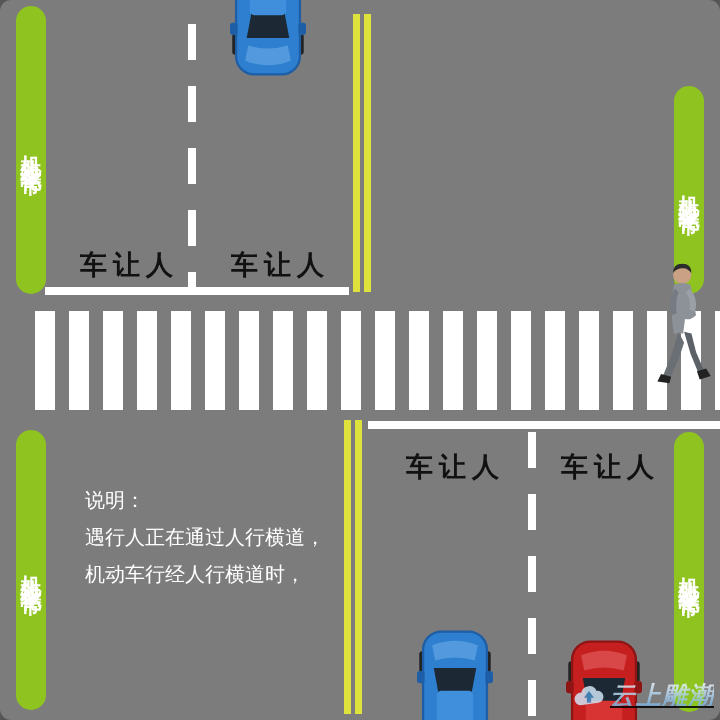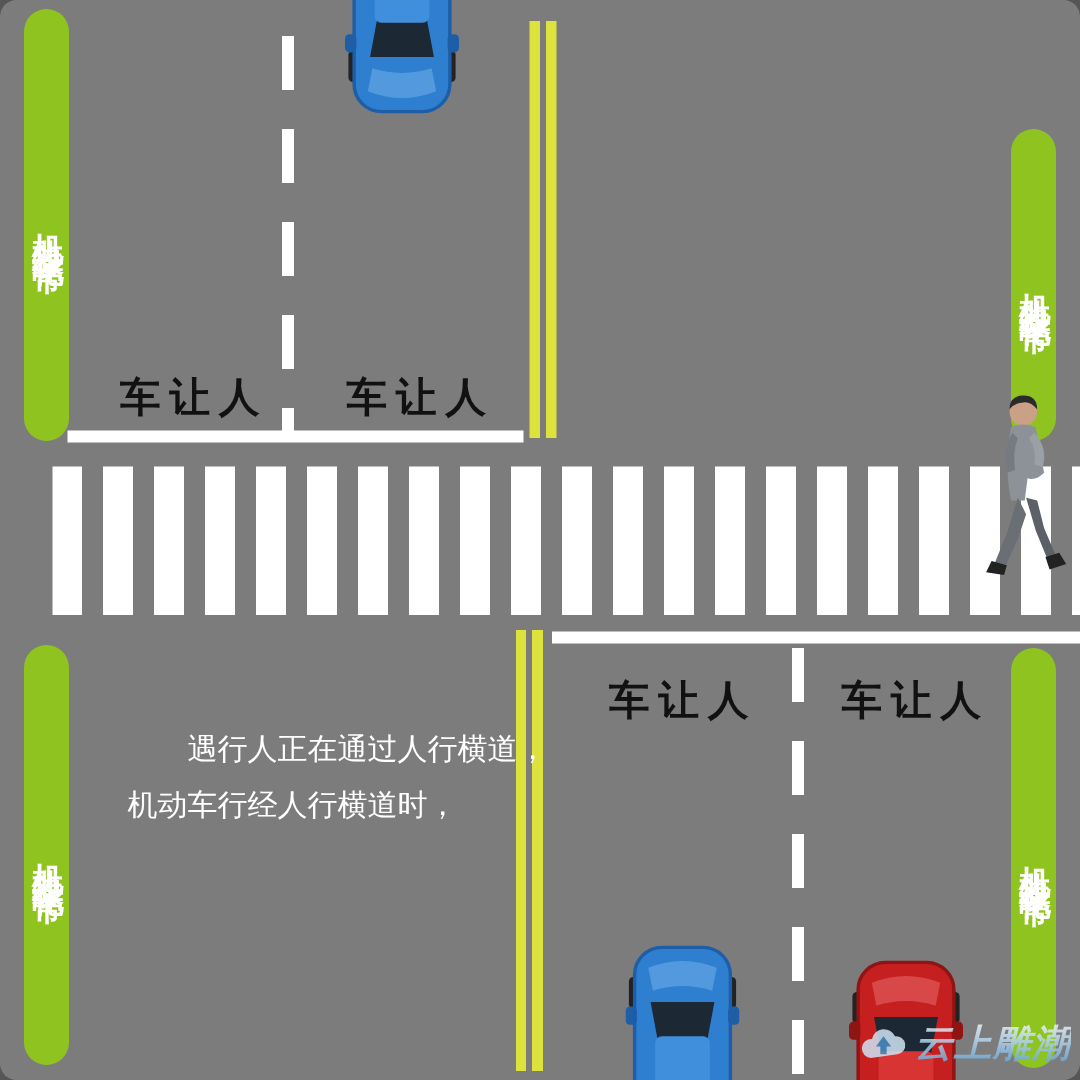--- a/index.html
+++ b/index.html
@@ -69,21 +69,21 @@
   .car-top    { left:230px; top:-72px; transform:rotate(180deg); }
   .car-bottom { left:417px; top:628px; }
   .car-red    { left:566px; top:638px; }
 
   .pedestrian { position:absolute; left:648px; top:260px; width:74px; height:138px; }
   .pedestrian svg { width:100%; height:100%; display:block; }
 
   
   .watermark {
     position:absolute; right:6px; bottom:8px;
-    display:flex; align-items:center; gap:4px; opacity:0.85;
+    display:flex; align-items:center; gap:4px; opacity:0.85;text-decoration:underline;
   }
   .watermark .wm-text {
     font-size:25px; font-weight:bold; font-style:italic; letter-spacing:1px;
     background:linear-gradient(180deg,#eef6fc 10%,#6aa7d8 90%);
     -webkit-background-clip:text; background-clip:text; color:transparent;
   }
   .watermark svg { width:34px; height:26px; }
 </style>
 </head>
 <body>
@@ -110,20 +110,21 @@
   <div class="green-belt gb-br">
     <span class="gb-label">机非绿化带</span>
   </div>
 
   <div class="yield yl-1">车让人</div>
   <div class="yield yl-2">车让人</div>
   <div class="yield yl-3">车让人</div>
   <div class="yield yl-4">车让人</div>
 
   <div class="explain">
+    <div class="ex-title">说明：</div>
     <div class="ex-line">遇行人正在通过人行横道，</div>
     <div class="ex-line">机动车行经人行横道时，</div>
   </div>
 
   <div class="car car-top">
     <svg viewBox="0 0 100 196">
       <rect x="3" y="30" width="11" height="28" rx="4" fill="#222"></rect>
       <rect x="86" y="30" width="11" height="28" rx="4" fill="#222"></rect>
       <rect x="3" y="138" width="11" height="28" rx="4" fill="#222"></rect>
       <rect x="86" y="138" width="11" height="28" rx="4" fill="#222"></rect>

